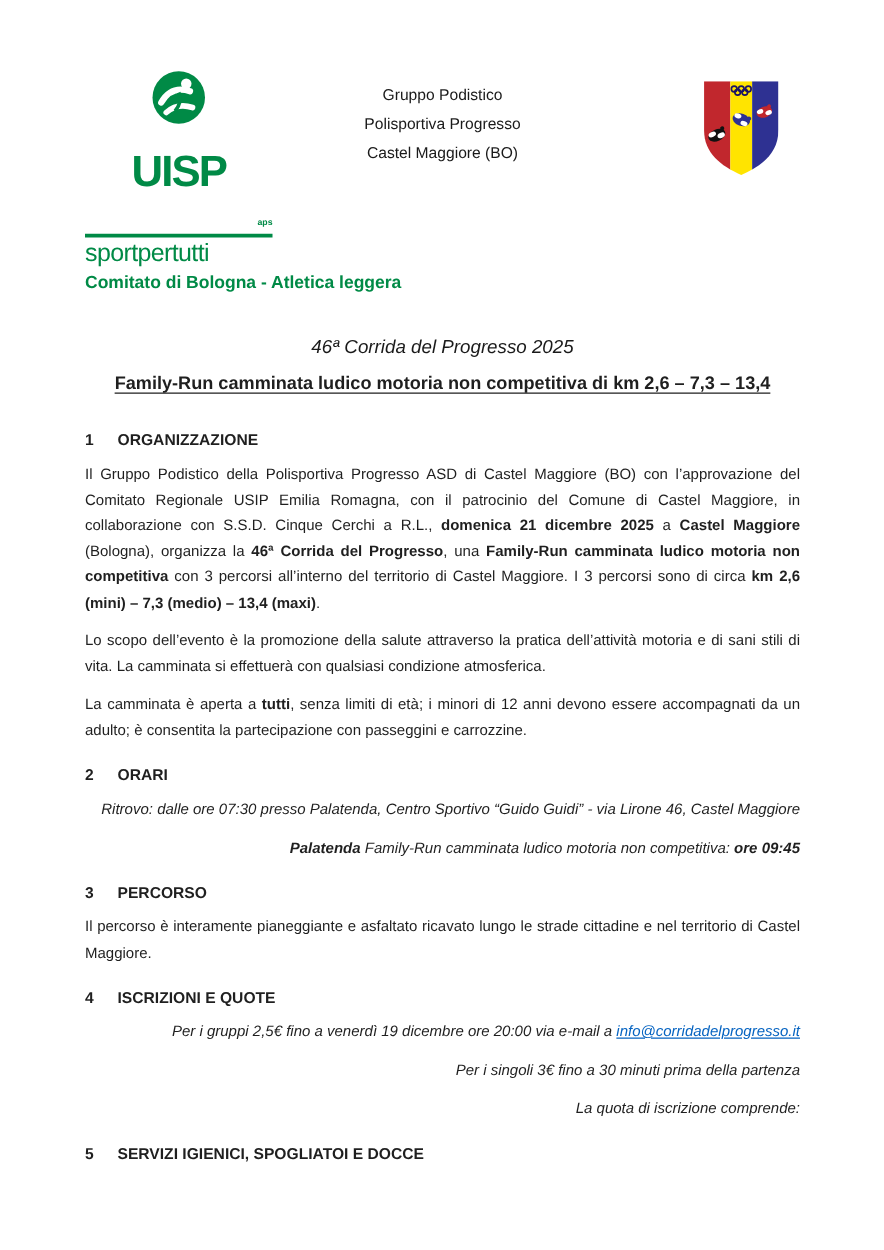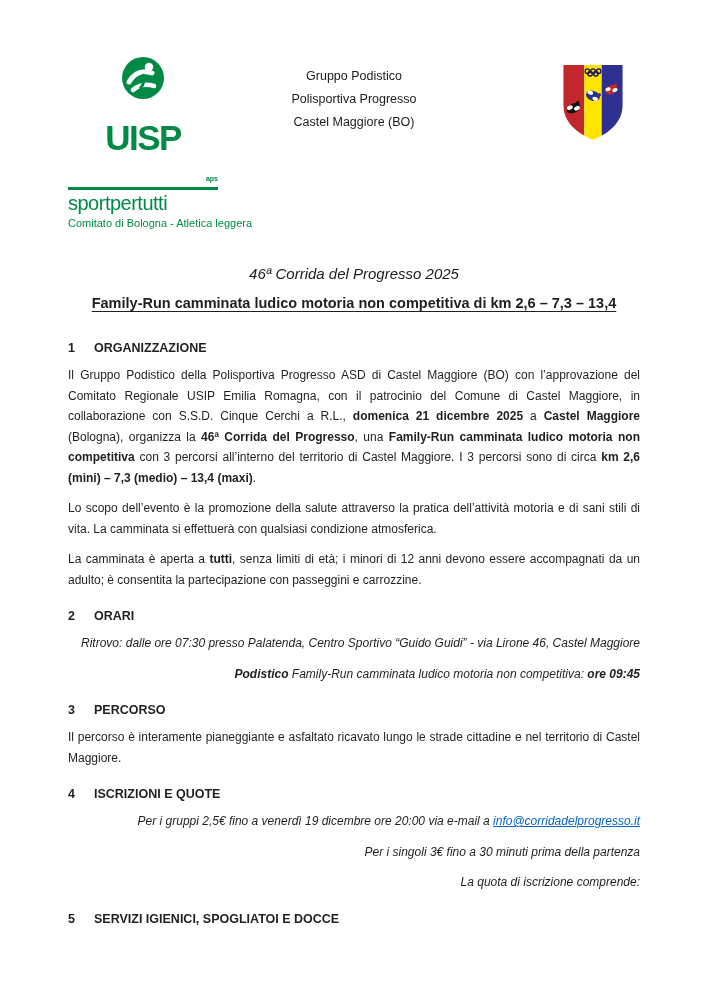--- a/index.html
+++ b/index.html
@@ -32,21 +32,21 @@
   .uisp{width:150px;color:var(--green);}
   .uisp-top{display:flex;align-items:center;gap:20px;flex-direction:column;}
   .uisp-emblem{flex:0 0 auto;}
   .uisp-word{
     font-size:35px;font-weight:800;letter-spacing:-1.5px;line-height:1;
     color:var(--green);
   }
   .uisp-aps{font-size:7px;font-weight:700;align-self:flex-end;margin-bottom:3px;}
   .uisp-rule{height:3px;background:var(--green);margin:2px 0 1px 0;}
   .uisp-tag{font-size:20px;font-weight:400;letter-spacing:-0.5px;line-height:1.2;}
-  .uisp-sub{font-size:11px;font-weight:400;margin-top:2px;white-space:nowrap;}
+  .uisp-sub{font-size:14px;font-weight:700;margin-top:2px;white-space:nowrap;}
   .center-lines{
     text-align:center;font-size:12.5px;line-height:23px;padding-top:9px;color:#1a1a1a;
   }
   .crest-wrap{justify-self:end;padding-right:14px;padding-top:7px;}
   
   .title{
     margin-top:36px;text-align:center;
     font-size:15px;font-style:italic;color:#1a1a1a;
   }
   .subtitle{
@@ -166,21 +166,21 @@
       <p class="para"><span>Lo scopo dell’evento è la promozione della salute attraverso la pratica dell’attività motoria e di sani stili di vita. La camminata si effettuerà con qualsiasi condizione atmosferica.</span></p>
       <p class="para"><span>La camminata è aperta a </span><span class="b">tutti</span><span>, senza limiti di età; i minori di 12 anni devono essere accompagnati da un adulto; è consentita la partecipazione con passeggini e carrozzine.</span></p>
     </div>
 
     <div>
       <div class="sec-head">
         <span class="sec-num">2</span>
         <span>ORARI</span>
       </div>
       <p class="para no-just"><span>Ritrovo: dalle ore 07:30 presso Palatenda, Centro Sportivo “Guido Guidi” - via Lirone 46, Castel Maggiore</span></p>
-      <p class="para no-just"><span class="b">Podistico</span><span> Family-Run camminata ludico motoria non competitiva: </span><span class="b">ore 09:45</span></p>
+      <p class="para no-just"><span class="b">Palatenda</span><span> Family-Run camminata ludico motoria non competitiva: </span><span class="b">ore 09:45</span></p>
     </div>
 
     <div>
       <div class="sec-head">
         <span class="sec-num">3</span>
         <span>PERCORSO</span>
       </div>
       <p class="para"><span>Il percorso è interamente pianeggiante e asfaltato ricavato lungo le strade cittadine e nel territorio di Castel Maggiore.</span></p>
     </div>
 

